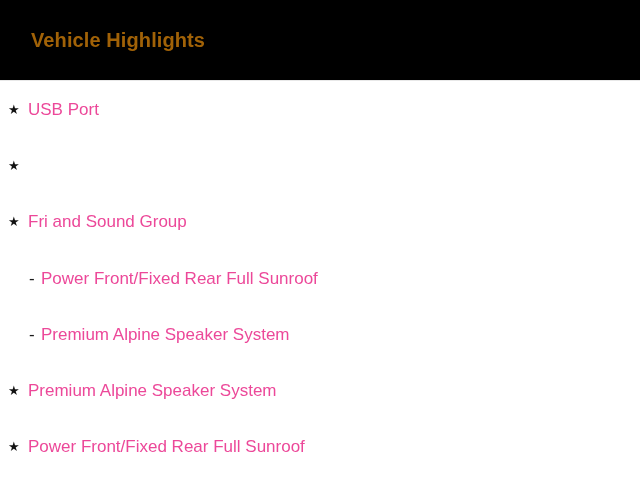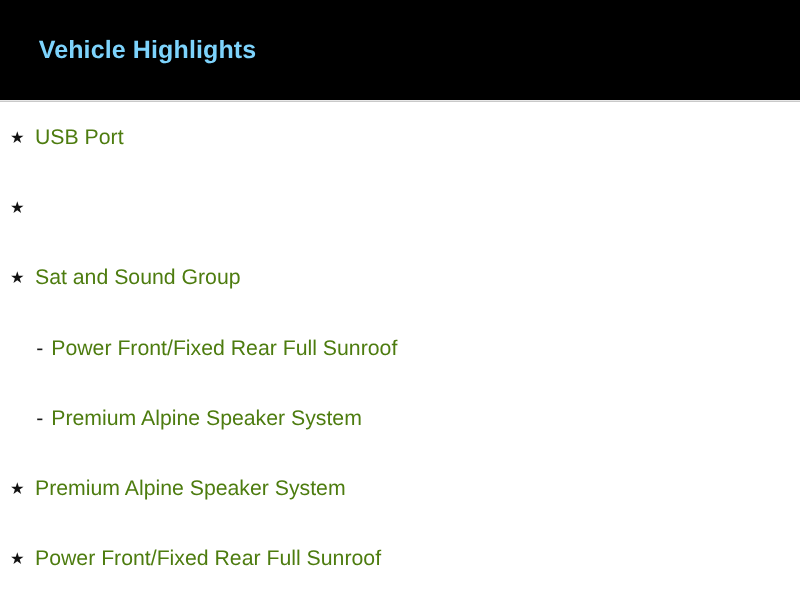--- a/index.html
+++ b/index.html
@@ -32,21 +32,21 @@
     background: #000000;
     border-bottom: 1px solid #e8e8e8;
     box-sizing: border-box;
   }
   .header-title {
     position: absolute;
     left: 31px;
     top: 0;
     height: 81px;
     line-height: 81px;
-    color: #7dd3fc;
+    color: #a16207;
     font-size: 20px;
     font-weight: bold;
     letter-spacing: 0.1px;
     white-space: nowrap;
   }
 
   
   .highlights-list {
     position: absolute;
     left: 0;
@@ -82,21 +82,21 @@
     min-width: 12px;
     margin-left: 29px;
     font-size: 17px;
     line-height: 1;
     color: #1a1a1a;
     text-align: left;
   }
 
   .row-label {
     font-size: 17px;
-    color: #4d7c0f;
+    color: #ec4899;
     line-height: 1;
   }
 
   .highlight-row.sub .row-label {
     font-size: 17px;
   }
 </style>
 </head>
 <body>
 
@@ -112,21 +112,21 @@
       <span class="bullet-star">★</span>
       <span class="row-label">USB Port</span>
     </li>
 
     <li class="highlight-row">
       <span class="bullet-star">★</span>
     </li>
 
     <li class="highlight-row">
       <span class="bullet-star">★</span>
-      <span class="row-label">Sat and Sound Group</span>
+      <span class="row-label">Fri and Sound Group</span>
     </li>
 
     <li class="highlight-row sub">
       <span class="bullet-dash">-</span>
       <span class="row-label">Power Front/Fixed Rear Full Sunroof</span>
     </li>
 
     <li class="highlight-row sub">
       <span class="bullet-dash">-</span>
       <span class="row-label">Premium Alpine Speaker System</span>

